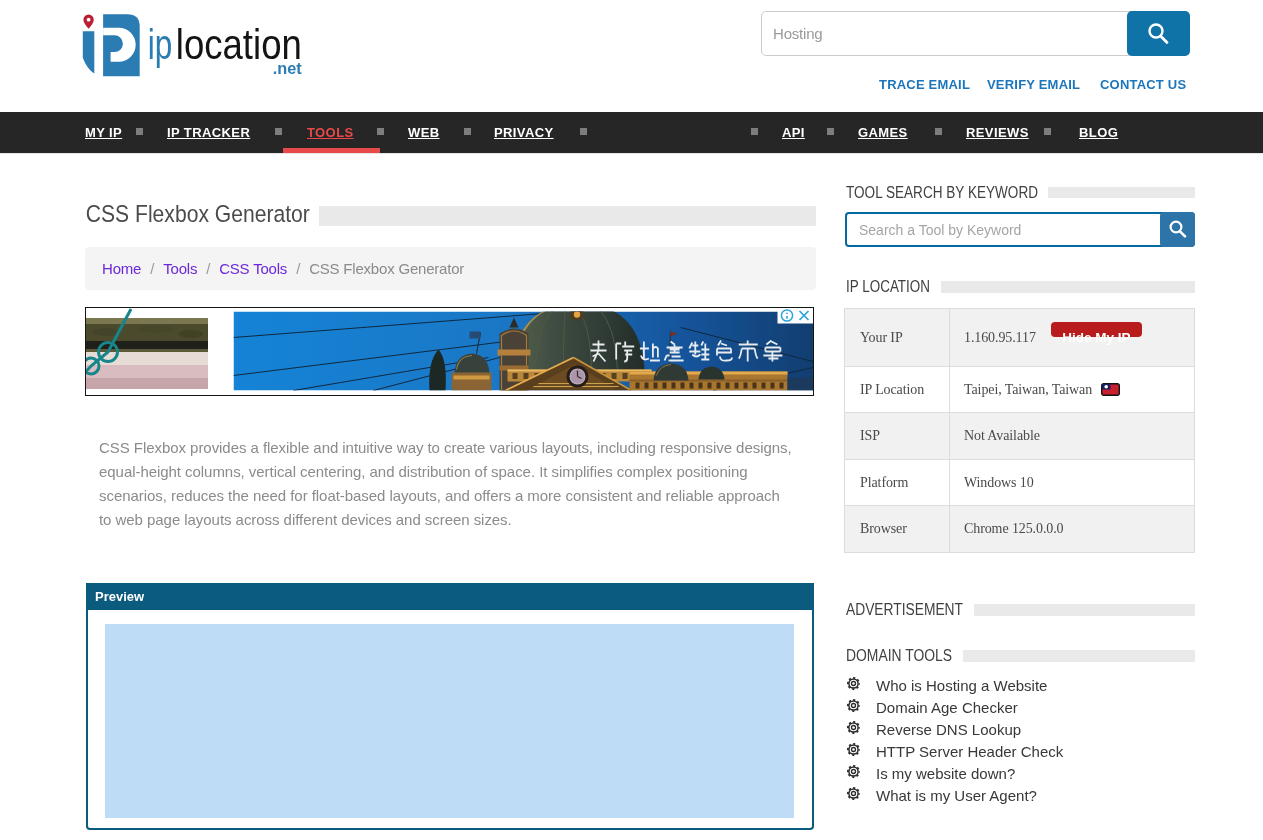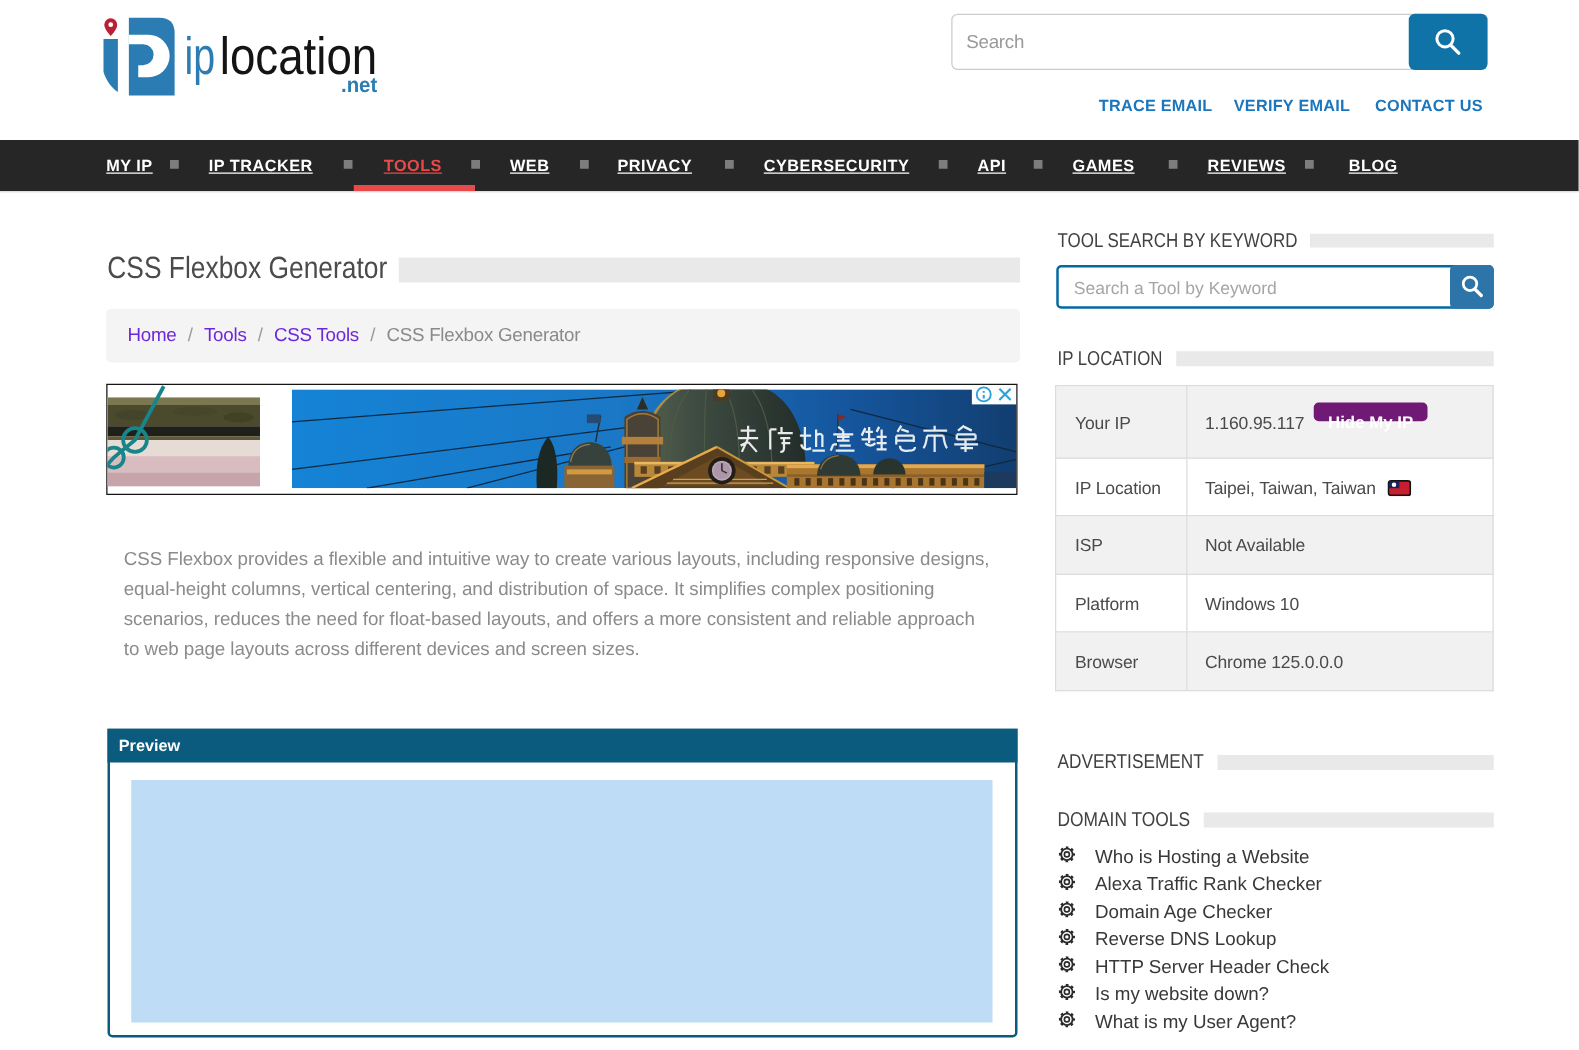--- a/index.html
+++ b/index.html
@@ -48,25 +48,25 @@
 
 .shbar { background:#e9e9e9; }
 #sb-search { left:845px; top:212px; width:350px; height:35px; }
 #sb-search .inp { position:absolute; left:0; top:0; width:350px; height:35px;
   border:2px solid #0369a1; border-radius:4px; background:#fff; color:#a5a5a5;
   font-size:14px; line-height:33px; padding-left:12px; }
 #sb-search .btn { position:absolute; right:0; top:0; width:35px; height:35px;
   background:#2d74a9; border-radius:4px; }
 #iptable { left:844px; top:308px; width:351px; border-collapse:collapse;
   font-size:14px; color:#4a4a4a; letter-spacing:-0.1px; }
-#iptable td { border:1px solid #dcdcdc; vertical-align:middle; }
+#iptable td { border:1px solid #dcdcdc; vertical-align:middle;font-family:Liberation Serif, serif; }
 #iptable .lab { width:105px; padding-left:15px; }
 #iptable .val { padding-left:14px; }
 #iptable tr.g td { background:#f1f1f1; }
-#hide-btn { left:1051px; top:322px; width:91px; height:15px; background:#701a75;
+#hide-btn { left:1051px; top:322px; width:91px; height:15px; background:#b91c1c;
   border-radius:4px; color:#fff; font-size:13.5px; font-weight:bold; text-align:center;
   line-height:31px; }
 #tools { left:845px; top:677px; font-size:15px; color:#383838; }
 #tools .row { height:22px; display:flex; align-items:flex-start; }
 #tools .row svg { margin:0 16px 0 2px; flex:none; }
 </style>
 </head>
 <body>
 <div id="page">
 
@@ -75,21 +75,21 @@
     <path fill="#2b7cb2" d="M21.1 2.2 H45.4 Q57.7 2.2 57.7 14.5 V64.3 H21.1 Z"></path>
     <path fill="#fff" d="M21.1 15.8 H36.75 A16.95 16.95 0 1 1 36.75 49.7 H28.6 V40.1 H32.5 A8.4 8.4 0 1 0 32.5 23.3 H21.1 Z"></path>
     <path fill="#b92033" d="M6.6 2.6 a5.2 5.2 0 0 1 5.2 5.2 q0 3.3 -5.2 9 q-5.2 -5.7 -5.2 -9 a5.2 5.2 0 0 1 5.2 -5.2 Z"></path>
     <circle cx="6.6" cy="7.7" r="1.9" fill="#fff"></circle>
     <text x="65.7" y="47.3" font-size="42" fill="#2b7cb2" textLength="24.5" lengthAdjust="spacingAndGlyphs">ip</text>
     <text x="93.8" y="47.3" font-size="42" fill="#141414" textLength="126" lengthAdjust="spacingAndGlyphs">location</text>
     <text x="190.8" y="61.8" font-size="17" font-weight="bold" fill="#2b7cb2" textLength="29" lengthAdjust="spacingAndGlyphs">.net</text>
   </svg>
 
   <div class="abs" id="searchbox">
-    <div class="inp">Search</div>
+    <div class="inp">Hosting</div>
     <div class="btn">
       <svg width="63" height="45" viewBox="0 0 63 45">
         <circle cx="29" cy="20" r="6.5" fill="none" stroke="#fff" stroke-width="2.4"></circle>
         <line x1="34" y1="25.5" x2="40" y2="31.5" stroke="#fff" stroke-width="2.8" stroke-linecap="round"></line>
       </svg>
     </div>
   </div>
   <div class="abs toplinks" style="left:879px;">TRACE EMAIL</div>
   <div class="abs toplinks" style="left:987px;">VERIFY EMAIL</div>
   <div class="abs toplinks" style="left:1100px;">CONTACT US</div>
@@ -98,21 +98,20 @@
     <span class="it" style="left:85px;">MY IP</span>
     <span class="sq" style="left:136px;"></span>
     <span class="it" style="left:167px;">IP TRACKER</span>
     <span class="sq" style="left:275px;"></span>
     <span class="it red" style="left:307px;">TOOLS</span>
     <span class="sq" style="left:377px;"></span>
     <span class="it" style="left:408px;">WEB</span>
     <span class="sq" style="left:464px;"></span>
     <span class="it" style="left:494px;">PRIVACY</span>
     <span class="sq" style="left:580px;"></span>
-    <span class="it" style="left:611px;">CYBERSECURITY</span>
     <span class="sq" style="left:751px;"></span>
     <span class="it" style="left:782px;">API</span>
     <span class="sq" style="left:827px;"></span>
     <span class="it" style="left:858px;">GAMES</span>
     <span class="sq" style="left:935px;"></span>
     <span class="it" style="left:966px;">REVIEWS</span>
     <span class="sq" style="left:1044px;"></span>
     <span class="it" style="left:1079px;">BLOG</span>
     <span class="bar"></span>
   </div>
@@ -370,27 +369,20 @@
             <circle cx="6.5" cy="6.5" r="5.6" stroke-width="1.8" stroke-dasharray="2.1 2.3" stroke-dashoffset="1.05"></circle>
             <circle cx="6.5" cy="6.5" r="2" stroke-width="1.3"></circle>
           </g>
         </svg>Who is Hosting a Website</div>
     <div class="row"><svg width="13" height="13" viewBox="0 0 13 13">
           <g fill="none" stroke="#2a2a2a">
             <circle cx="6.5" cy="6.5" r="4.6" stroke-width="1.5"></circle>
             <circle cx="6.5" cy="6.5" r="5.6" stroke-width="1.8" stroke-dasharray="2.1 2.3" stroke-dashoffset="1.05"></circle>
             <circle cx="6.5" cy="6.5" r="2" stroke-width="1.3"></circle>
           </g>
-        </svg>Alexa Traffic Rank Checker</div>
-    <div class="row"><svg width="13" height="13" viewBox="0 0 13 13">
-          <g fill="none" stroke="#2a2a2a">
-            <circle cx="6.5" cy="6.5" r="4.6" stroke-width="1.5"></circle>
-            <circle cx="6.5" cy="6.5" r="5.6" stroke-width="1.8" stroke-dasharray="2.1 2.3" stroke-dashoffset="1.05"></circle>
-            <circle cx="6.5" cy="6.5" r="2" stroke-width="1.3"></circle>
-          </g>
         </svg>Domain Age Checker</div>
     <div class="row"><svg width="13" height="13" viewBox="0 0 13 13">
           <g fill="none" stroke="#2a2a2a">
             <circle cx="6.5" cy="6.5" r="4.6" stroke-width="1.5"></circle>
             <circle cx="6.5" cy="6.5" r="5.6" stroke-width="1.8" stroke-dasharray="2.1 2.3" stroke-dashoffset="1.05"></circle>
             <circle cx="6.5" cy="6.5" r="2" stroke-width="1.3"></circle>
           </g>
         </svg>Reverse DNS Lookup</div>
     <div class="row"><svg width="13" height="13" viewBox="0 0 13 13">
           <g fill="none" stroke="#2a2a2a">

